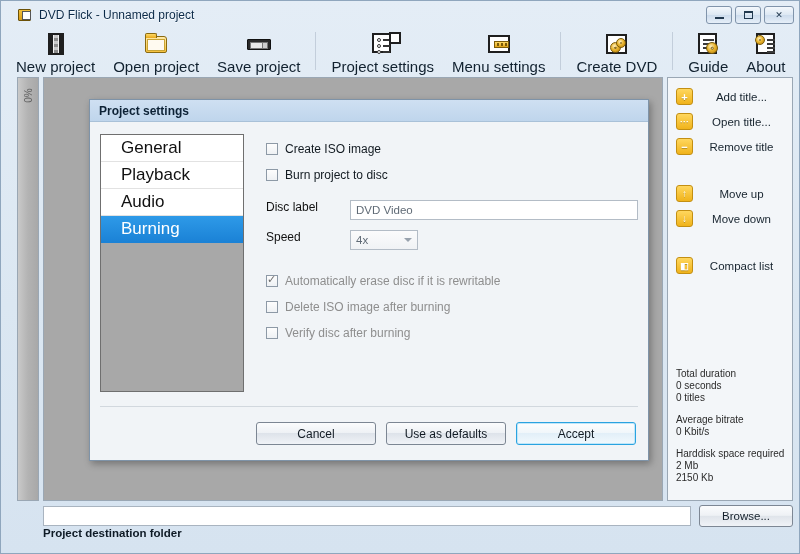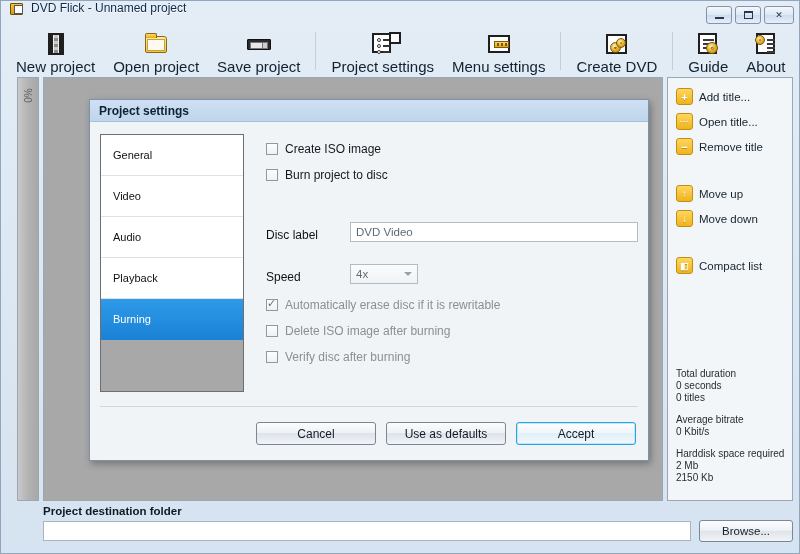--- a/index.html
+++ b/index.html
@@ -18,23 +18,24 @@
     position: absolute; left: 0; top: 0;
     width: 800px; height: 554px;
     background: linear-gradient(180deg,#e4edf6 0%,#dbe7f2 55%,#d6e3f0 100%);
     border: 1px solid #8fa6bd;
     display: flex; flex-direction: column;
   }
 
   
   #titlebar {
     height: 28px; flex: 0 0 28px;
-    display: flex; align-items: flex-start;
+    display: flex; align-items: center;
     padding: 0 4px 0 8px;
     position: relative;
+    margin-left: 8px;
   }
   #titlebar .app-icon {
     width: 16px; height: 16px; flex: 0 0 16px;
     margin-right: 6px;
     position: relative;
   }
   #titlebar .app-icon .sq {
     position: absolute; left: 1px; top: 2px;
     width: 13px; height: 12px;
     background: linear-gradient(180deg,#f2c13c,#d79a14);
@@ -170,21 +171,21 @@
     width: 17px; height: 17px; flex: 0 0 17px; border-radius: 3px;
     background: linear-gradient(180deg,#ffd75e,#f0b31b);
     border: 1px solid #c38f12;
     position: relative;
   }
   .side-ico .g {
     position: absolute; left: 50%; top: 50%; transform: translate(-50%,-50%);
     color: #fff; font-size: 11px; line-height: 1; font-weight: bold;
     text-shadow: 0 1px 0 rgba(0,0,0,.25);
   }
-  .side-label { flex: 1 1 auto; text-align: left; font-size: 11.5px; color: #16232e; white-space: nowrap; }
+  .side-label { flex: 1 1 auto; text-align: center; font-size: 11.5px; color: #16232e; white-space: nowrap; }
   .side-gap { height: 22px; }
 
   #stats { margin-top: auto; padding: 0 2px 2px 2px; }
   .stat-block { margin-bottom: 10px; }
   .stat-line { font-size: 10px; line-height: 12px; color: #2b2b2b; white-space: nowrap; }
 
   
   #destbar {
     flex: 0 0 52px; height: 52px;
     display: flex; align-items: flex-start;
@@ -226,23 +227,23 @@
   }
   #dlg-body { flex: 1 1 auto; display: flex; padding: 12px 10px 0 10px; min-height: 0; }
 
   #cat-list {
     width: 144px; flex: 0 0 144px;
     border: 1px solid #6f6f6f;
     background: #a8a8a8;
     margin-bottom: 10px;
   }
   .cat-item {
-    height: 41px; display: flex; align-items: center;
-    padding-left: 12px;
-    font-size: 11px; color: #111;
+    height: 27px; display: flex; align-items: center;
+    padding-left: 20px;
+    font-size: 17px; color: #111;
     background: #fff;
     border-bottom: 1px solid #e2e2e2;
   }
   .cat-item.selected {
     background: linear-gradient(180deg,#2e9ae8 0%,#1b82d6 100%);
     color: #fff; border-bottom: 1px solid #1b82d6;
   }
 
   #pane { flex: 1 1 auto; padding: 4px 0 0 22px; min-width: 0; }
 
@@ -252,21 +253,21 @@
     border: 1px solid #8d99a6; background: linear-gradient(180deg,#fdfdfd,#eef1f4);
     margin-right: 7px; position: relative;
   }
   .chk.checked::after {
     content: "✓"; position: absolute; left: 0px; top: -3px;
     font-size: 11px; color: #6e6e6e; line-height: 12px;
   }
   .chk-label { font-size: 12px; color: #121a21; white-space: nowrap; }
   .chk-row.disabled .chk-label { color: #8e8e8e; text-align: right; }
 
-  .field-row { display: flex; align-items: flex-end; height: 30px; margin-top: 12px; }
+  .field-row { display: flex; align-items: flex-start; height: 30px; }
   .field-label { width: 84px; flex: 0 0 84px; font-size: 12px; color: #111; }
   .field-ctl {
     height: 20px; background: #fff;
     border: 1px solid #b3bcc6; font-size: 11.5px; color: #5f6a75;
     display: flex; align-items: center; padding: 0 5px;
     position: relative;
   }
   .field-ctl.wide { flex: 1 1 auto; }
   .field-ctl.combo { background: linear-gradient(180deg,#fbfbfc,#f0f2f5); padding-right: 18px; }
   .field-ctl.combo .arrow {
@@ -522,46 +523,43 @@
           </div>
 
         </div>
       </div>
     </div>
   </div>
 
   <div id="destbar">
     <div class="spacer-left"></div>
     <div id="dest-col">
-      <div id="dest-label">Project destination folder</div>
       <div id="dest-row">
         <input id="dest-input" type="text" value="" style="">
         <div id="browse-btn">Browse...</div>
       </div>
+      <div id="dest-label">Project destination folder</div>
     </div>
   </div>
 
   <div id="dialog">
 
     <div id="dlg-title">Project settings</div>
 
     <div id="dlg-body">
 
       <div id="cat-list">
         <div class="cat-item">
           <span>General</span>
         </div>
         <div class="cat-item">
-          <span>Video</span>
+          <span>Playback</span>
         </div>
         <div class="cat-item">
           <span>Audio</span>
-        </div>
-        <div class="cat-item">
-          <span>Playback</span>
         </div>
         <div class="cat-item selected">
           <span>Burning</span>
         </div>
       </div>
 
       <div id="pane">
 
         <div class="chk-row">
           <span class="chk"></span>

